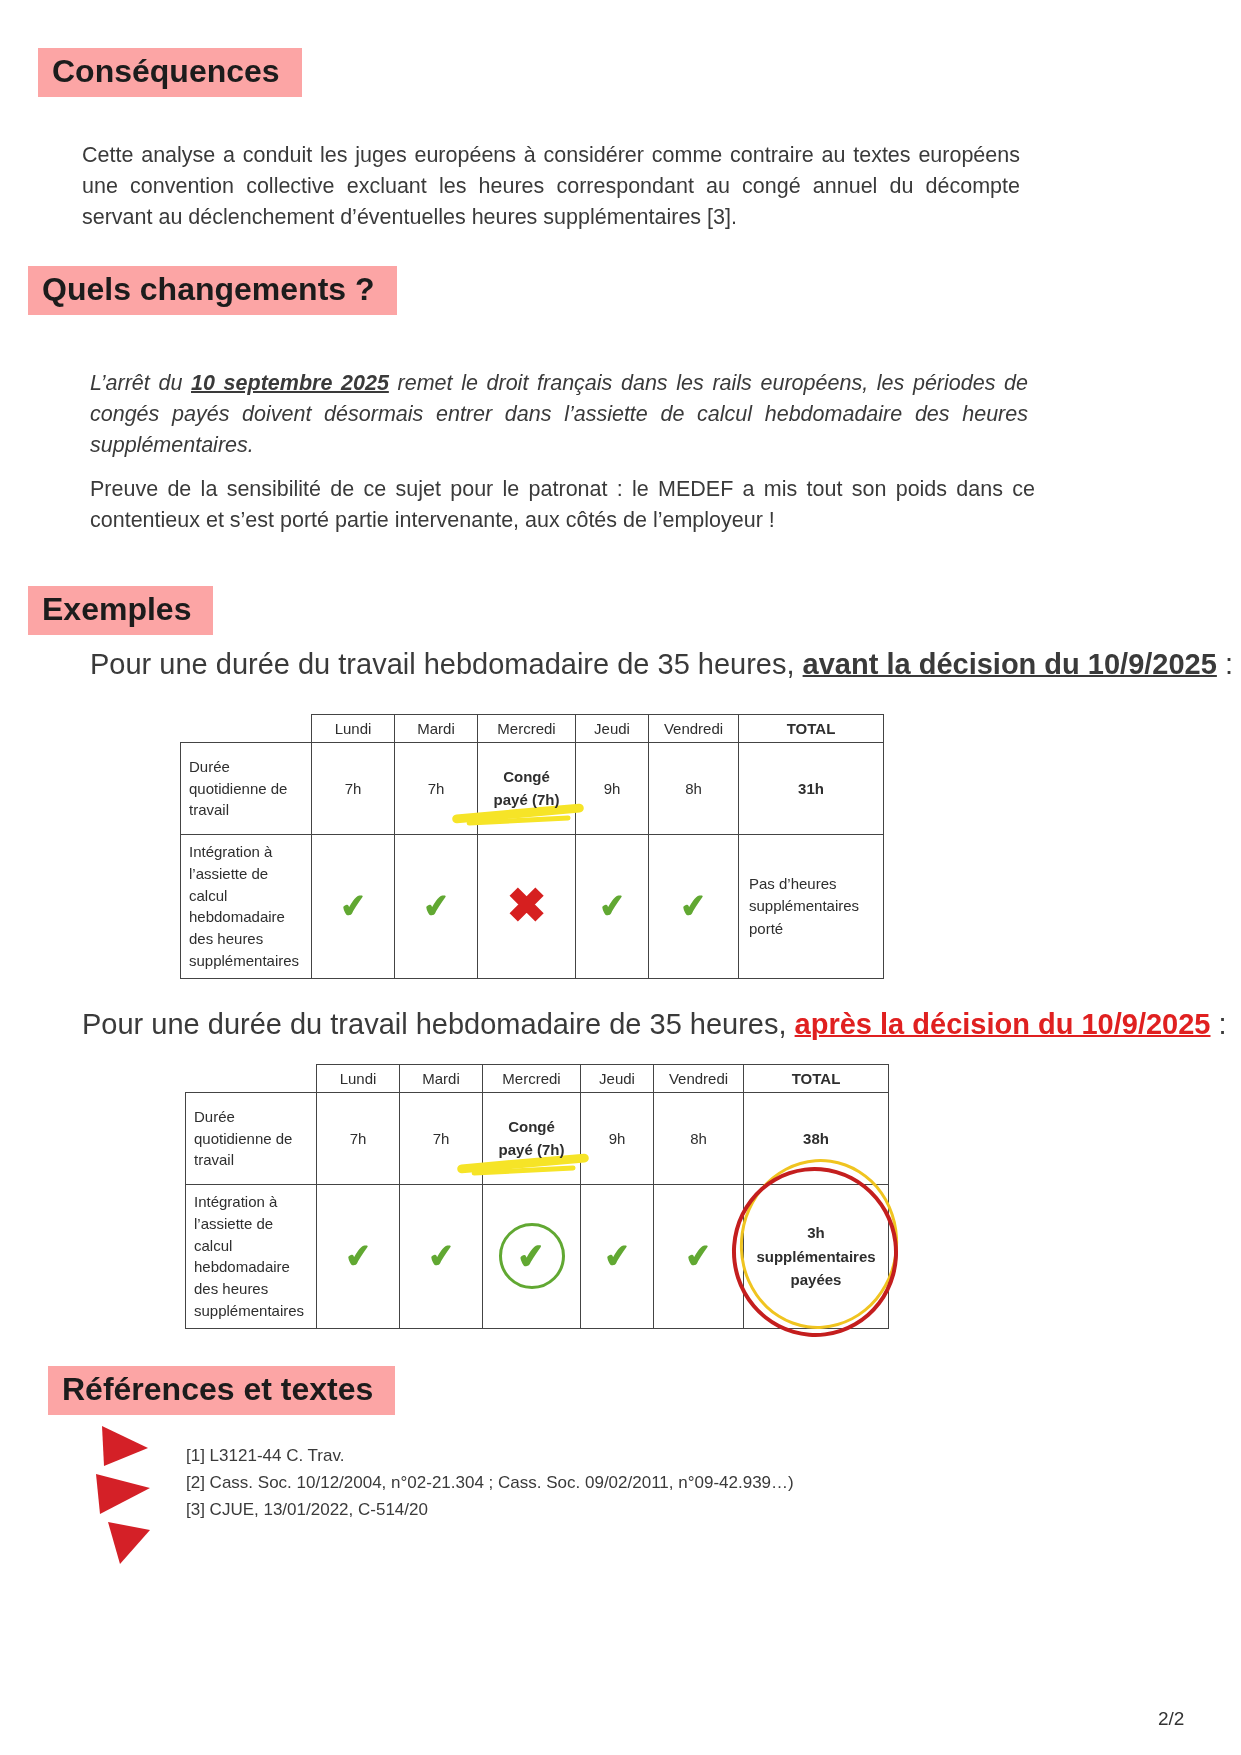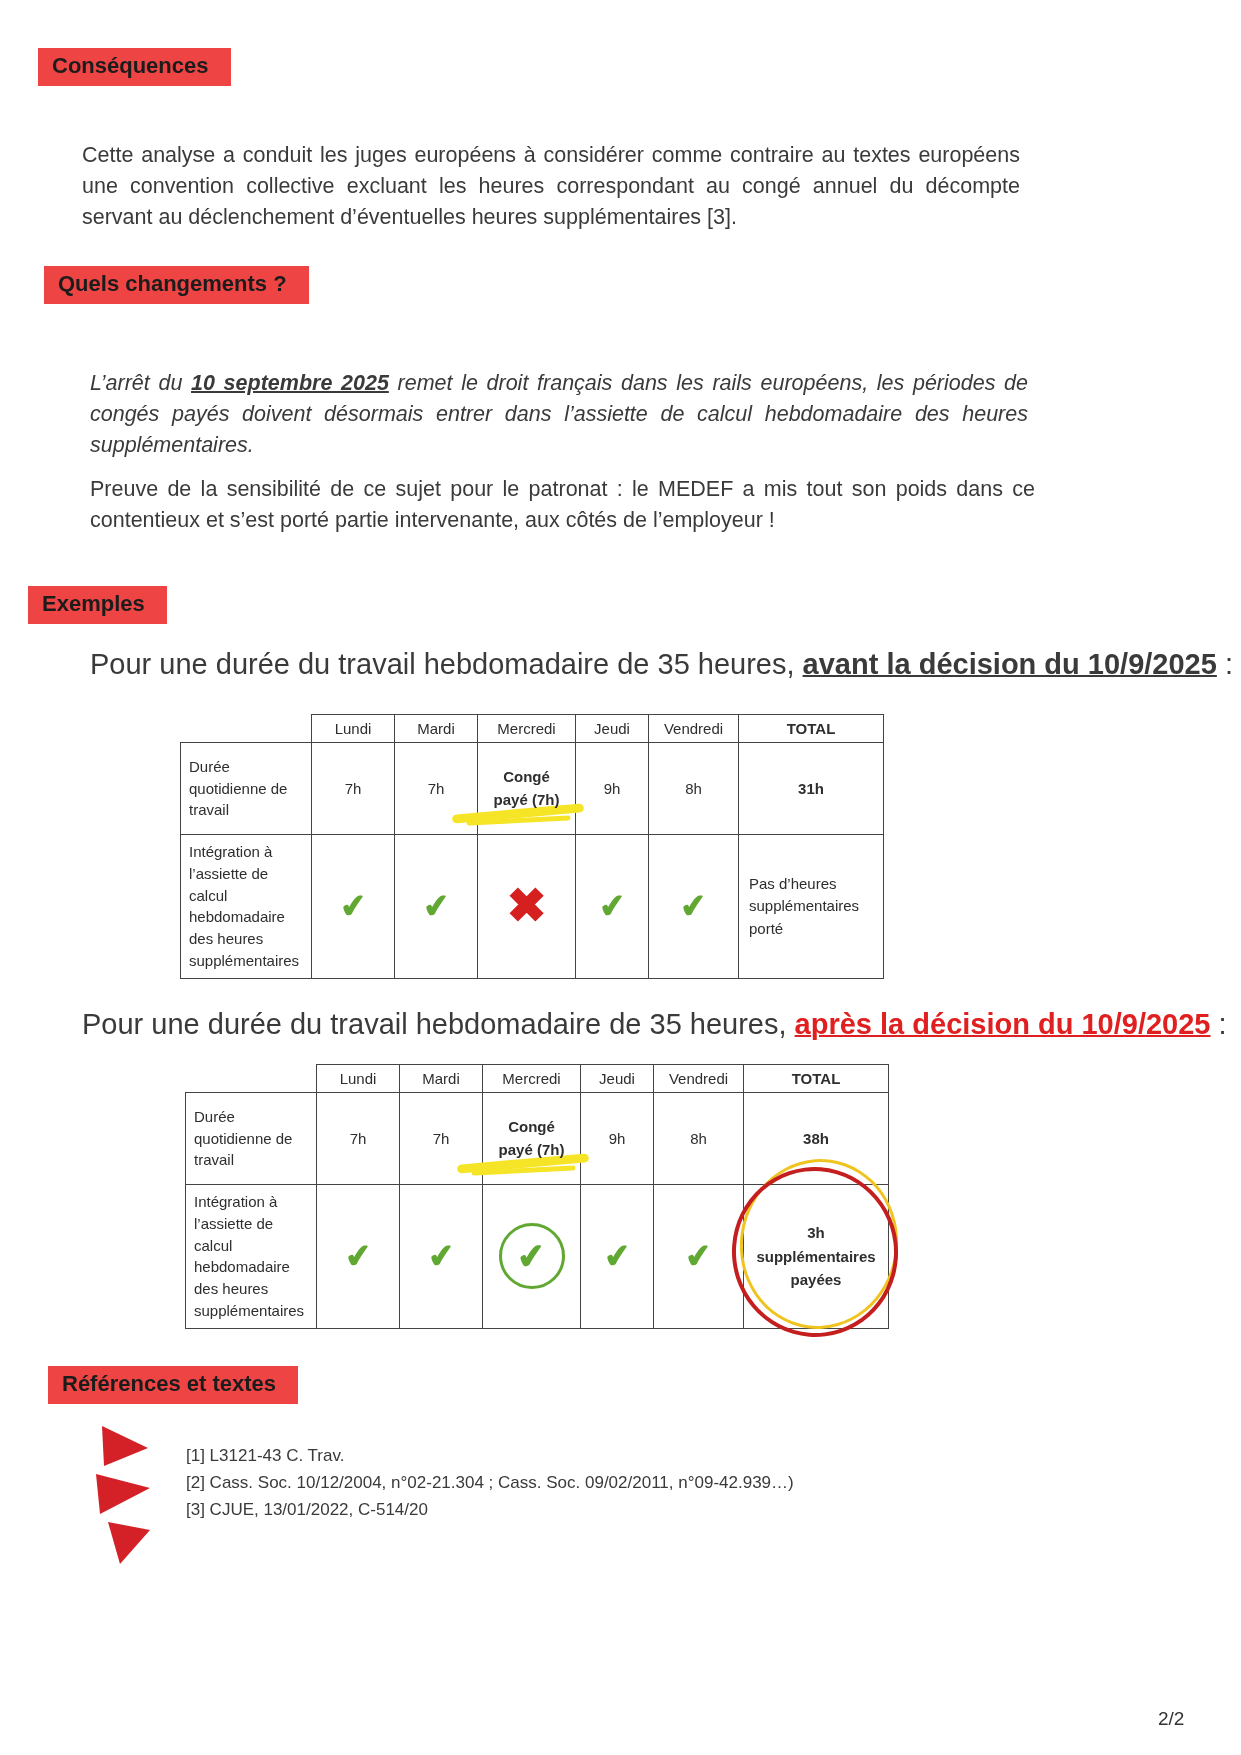--- a/index.html
+++ b/index.html
@@ -1,22 +1,22 @@
 <!DOCTYPE html>
 <html><head>
 <meta charset="utf-8">
 <style>
   html,body{margin:0;padding:0;}
   .page{
     position:relative;width:1241px;height:1755px;background:#ffffff;
     font-family:"Liberation Sans",sans-serif;color:#3a3a3a;overflow:hidden;
   }
   .badge{
-    position:absolute;display:inline-block;background:#ef4444;color:#1c1c1c;
-    font-size:22px;font-weight:700;padding:5px 22px 7px 14px;white-space:nowrap;
+    position:absolute;display:inline-block;background:#fca5a5;color:#1c1c1c;
+    font-size:32px;font-weight:700;padding:5px 22px 7px 14px;white-space:nowrap;
   }
   .para{
     position:absolute;margin:0;font-size:21.5px;line-height:1.45;
     text-align:justify;color:#3a3a3a;
   }
   .bold-underline{font-weight:700;text-decoration:underline;text-decoration-thickness:2px;}
   .caption{position:absolute;margin:0;font-size:29px;color:#3a3a3a;}
   .caption .emph{font-weight:700;text-decoration:underline;text-decoration-thickness:2px;}
   .caption .emph.red{color:#e02020;}
 
@@ -71,21 +71,21 @@
   .page-number{position:absolute;font-size:19px;color:#333;}
 </style>
 </head>
 <body>
 
 <div class="page">
 
   <div class="badge" style="top:48px;left:38px;">Conséquences</div>
   <p class="para" style="top:140px;left:82px;width:938px;">Cette analyse a conduit les juges européens à considérer comme contraire au textes européens une convention collective excluant les heures correspondant au congé annuel du décompte servant au déclenchement d’éventuelles heures supplémentaires [3].</p>
 
-  <div class="badge" style="top:266px;left:28px;margin-left:16px;">Quels changements ?</div>
+  <div class="badge" style="top:266px;left:28px;">Quels changements ?</div>
   <p class="para" style="top:368px;left:90px;width:938px;font-style:italic;"><span>L’arrêt du </span><span class="bold-underline">10 septembre 2025</span><span> remet le droit français dans les rails européens, les périodes de congés payés doivent désormais entrer dans l’assiette de calcul hebdomadaire des heures supplémentaires.</span></p>
   <p class="para" style="top:474px;left:90px;width:945px;">Preuve de la sensibilité de ce sujet pour le patronat : le MEDEF a mis tout son poids dans ce contentieux et s’est porté partie intervenante, aux côtés de l’employeur !</p>
 
   <div class="badge" style="top:586px;left:28px;">Exemples</div>
 
   <p class="caption" style="top:648px;left:90px;"><span>Pour une durée du travail hebdomadaire de 35 heures, </span><span class="emph">avant la décision du 10/9/2025</span><span> :</span></p>
 
   <table class="grid" style="top:714px;left:180px;">
     <colgroup>
       <col style="width:131px">
@@ -178,20 +178,20 @@
 
   <div class="badge" style="top:1366px;left:48px;">Références et textes</div>
 
   <svg class="logo" style="top:1424px;left:92px;" width="86" height="142" viewBox="0 0 86 142">
     <polygon points="10,2 56,24 12,42" fill="#d42027"></polygon>
     <polygon points="4,50 58,64 8,90" fill="#d42027"></polygon>
     <polygon points="16,98 58,106 28,140" fill="#d42027"></polygon>
   </svg>
 
   <div class="refs" style="top:1442px;left:186px;width:860px;">
-    <p class="ref-line">[1] L3121-43 C. Trav.</p>
+    <p class="ref-line">[1] L3121-44 C. Trav.</p>
     <p class="ref-line">[2] Cass. Soc. 10/12/2004, n°02-21.304 ; Cass. Soc. 09/02/2011, n°09-42.939…)</p>
     <p class="ref-line">[3] CJUE, 13/01/2022, C-514/20</p>
   </div>
 
   <div class="page-number" style="top:1708px;left:1158px;">2/2</div>
 
 </div>
 
 </body></html>

